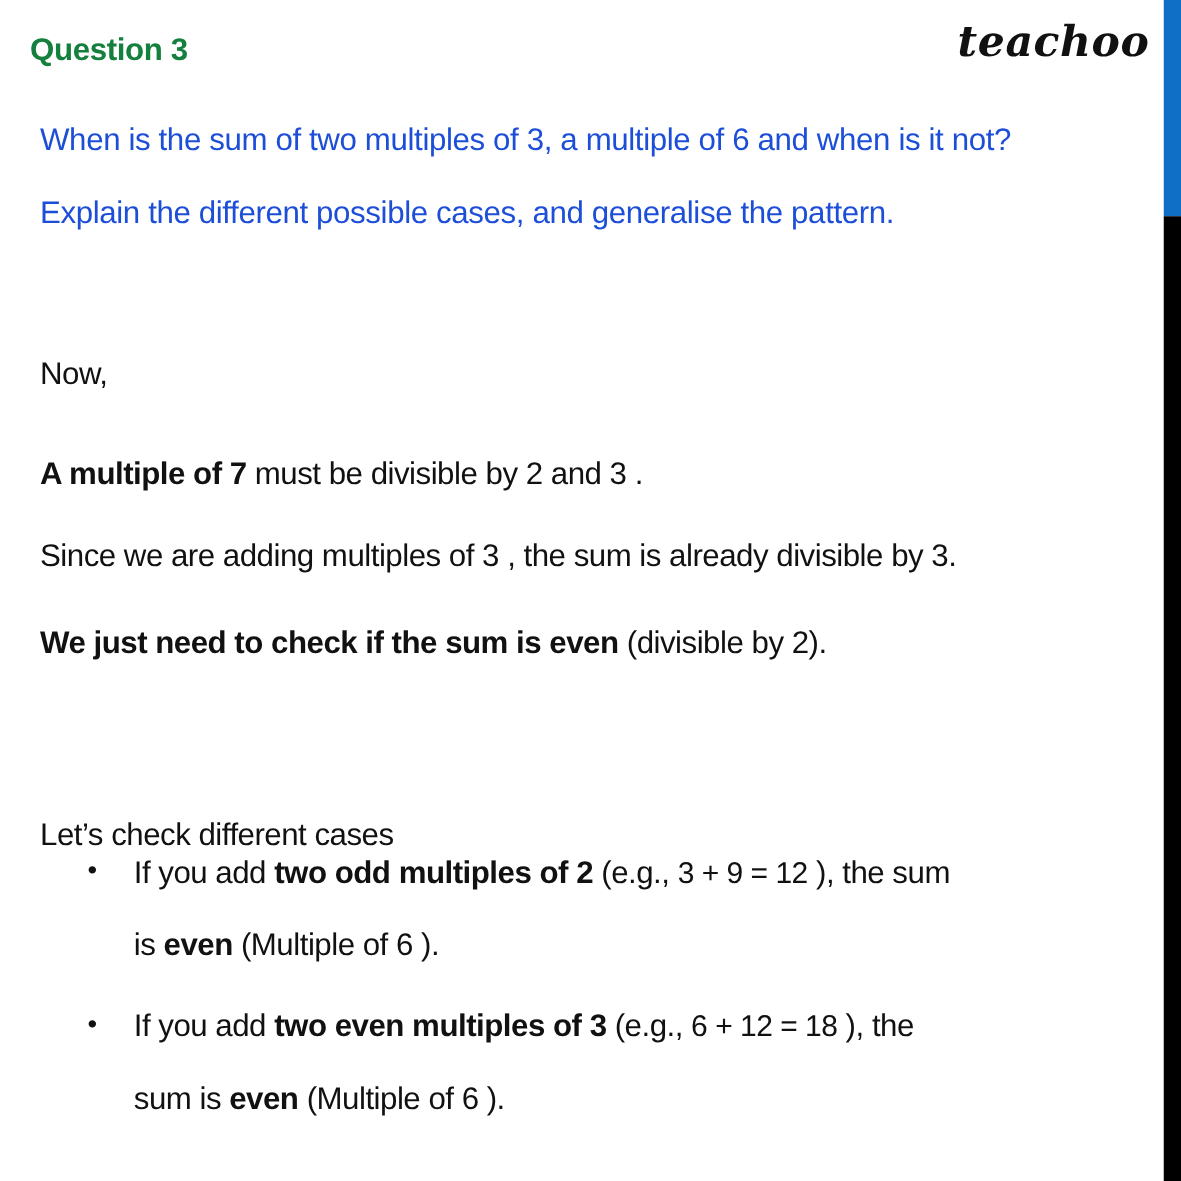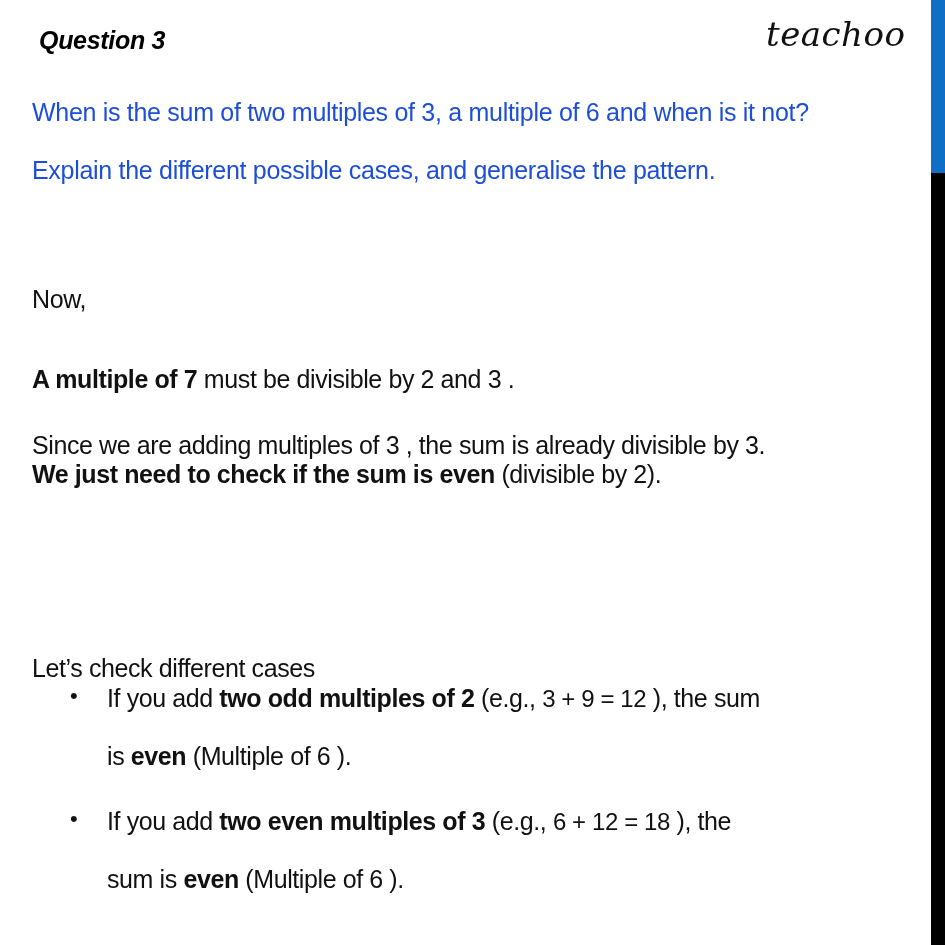--- a/index.html
+++ b/index.html
@@ -6,24 +6,24 @@
   body {
     width: 945px; height: 945px; overflow: hidden; position: relative;
     background: #ffffff;
     font-family: "Liberation Sans", sans-serif;
     color: #111111;
   }
   .side-bar-blue { position: absolute; left: 931px; top: 0; width: 14px; height: 173px; background: #0f6fc6; }
   .side-bar-black { position: absolute; left: 931px; top: 173px; width: 14px; height: 772px; background: #000000; }
   .logo {
     position: absolute; left: 766px; top: 14px;
-    font-family: "DejaVu Serif", serif; font-style: italic; font-weight: normal;
+    font-family: "DejaVu Serif", serif; font-style: italic; font-weight: bold;
     font-size: 34px; color: #111; letter-spacing: 0.5px;
   }
-  .qtitle { position: absolute; left: 39px; top: 26px; font-size: 25px; font-weight: bold; color: #000000; letter-spacing: -0.3px; font-style: italic; }
+  .qtitle { position: absolute; left: 24px; top: 26px; font-size: 25px; font-weight: bold; color: #15803d; letter-spacing: -0.3px; }
   .qtext { position: absolute; left: 32px; top: 84px; width: 860px; font-size: 25px; line-height: 57.5px; color: #1d4ed8; letter-spacing: -0.3px; }
   .line { position: absolute; left: 32px; font-size: 25px; line-height: 36px; white-space: nowrap; letter-spacing: -0.4px; }
   .bullet { position: absolute; left: 70px; font-size: 22px; }
   .bline { position: absolute; left: 107px; font-size: 25px; line-height: 36px; white-space: nowrap; letter-spacing: -0.4px; }
   b { font-weight: bold; }
   .math { font-family: Liberation Sans, sans-serif; font-size: 24px; }
 </style>
 </head>
 <body>
 
@@ -36,21 +36,21 @@
 <div class="qtext">When is the sum of two multiples of 3, a multiple of 6 and when is it not? Explain the different possible cases, and generalise the pattern.</div>
 
 <div class="line" style="top:281px">Now,</div>
 
 <div class="line" style="top:361px">
   <b>A multiple of 7</b><span> must be divisible by 2 and 3 .</span>
 </div>
 
 <div class="line" style="top:427px">Since we are adding multiples of 3 , the sum is already divisible by 3.</div>
 
-<div class="line" style="top:456px">
+<div class="line" style="top:496px">
   <b>We just need to check if the sum is even</b><span> (divisible by 2).</span>
 </div>
 
 <div class="line" style="top:650px">Let’s check different cases</div>
 
 <div class="bullet" style="top:683px">•</div>
 <div class="bline" style="top:680px">
   <span>If you add </span><b>two odd multiples of 2</b><span> (e.g., </span><span class="math">3 + 9 = 12</span><span> ), the sum</span>
 </div>
 <div class="bline" style="top:738px">

